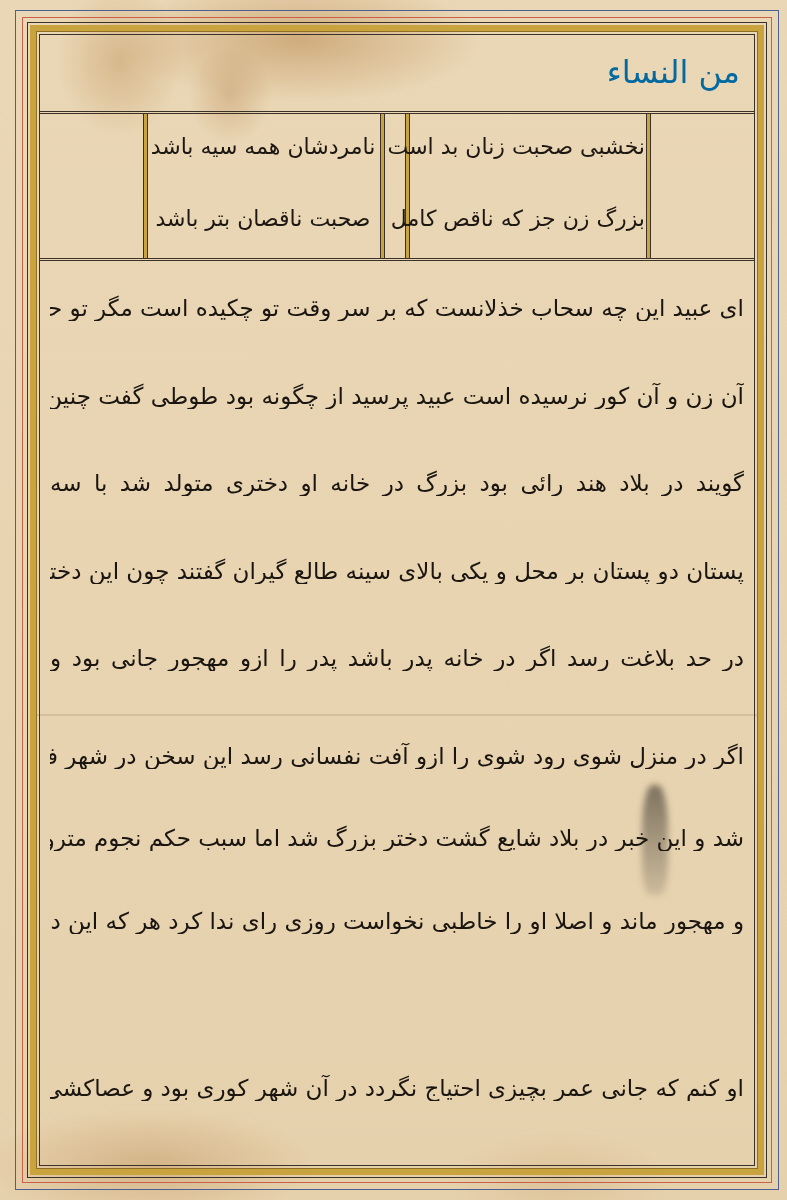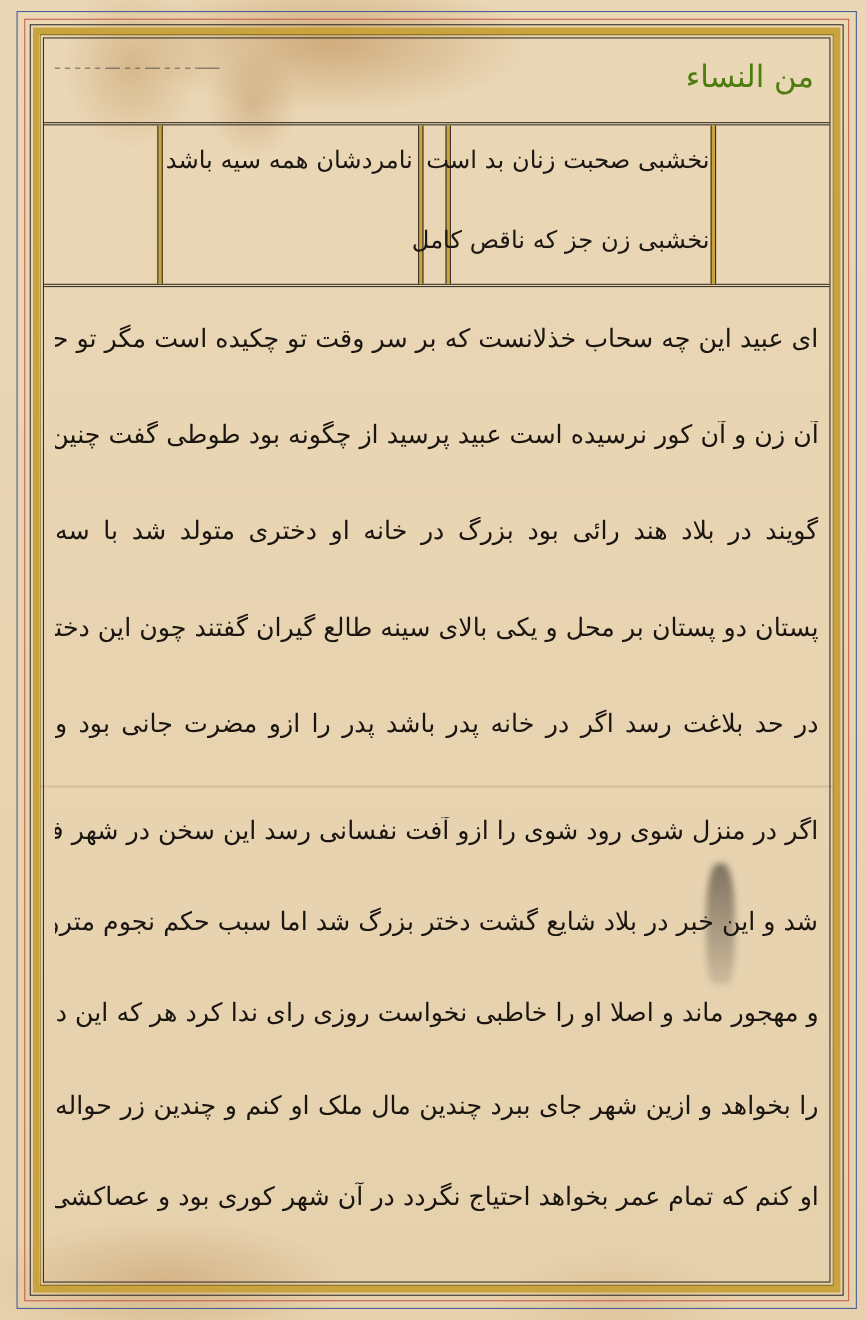--- a/index.html
+++ b/index.html
@@ -37,21 +37,21 @@
   .b-black2 { position:absolute; left:39px; top:34px; right:32px; bottom:34px; border:1px solid #3a3228; }
 
   .content { position:absolute; left:40px; top:35px; right:33px; bottom:35px; }
 
   .heading-row {
     position:absolute; left:0; right:0; top:0; height:76px;
     border-bottom: 3px double #3a3228;
   }
   .heading {
     position:absolute; right:14px; top:18px;
-    font-family: "DejaVu Sans", sans-serif; font-size: 28px; color:#4d7c0f;
+    font-family: "DejaVu Sans", sans-serif; font-size: 32px; color:#0369a1;
     direction: rtl;
   }
   .faded {
     position:absolute; left:10px; top:14px; width:290px;
     font-family: "DejaVu Sans", sans-serif; font-size: 15px; color: rgba(40,40,45,0.45);
     letter-spacing: 3px; direction: rtl; text-align: left;
   }
 
   .verse-panel {
     position:absolute; left:0; right:0; top:79px; height:144px;
@@ -84,47 +84,46 @@
 
 <div class="b-blue"></div>
 <div class="b-red"></div>
 <div class="b-black1"></div>
 <div class="b-gold"></div>
 <div class="b-black2"></div>
 
 <div class="content">
 
   <div class="heading-row">
-    <div class="faded">ـــــ ـ ـ ـ ـــ ـ ـ ـــ ـ ـ ـ ـ ـ</div>
     <div class="heading">من النساء</div>
   </div>
 
   <div class="verse-panel">
 
     <div class="vdiv" style="left:103px;"></div>
     <div class="vdiv" style="left:340px;"></div>
     <div class="vdiv" style="left:365px;"></div>
     <div class="vdiv" style="left:606px;"></div>
 
     <div class="vcol" style="left:369px; width:236px;">
       <div class="hemistich" style="top:20px;margin-left:32px;">نخشبی صحبت زنان بد است</div>
-      <div class="hemistich" style="top:92px;">نخشبی زن جز که ناقص کامل</div>
+      <div class="hemistich" style="top:92px;">بزرگ زن جز که ناقص کامل</div>
     </div>
 
     <div class="vcol" style="left:107px; width:232px;">
       <div class="hemistich" style="top:20px;">نامردشان همه سیه باشد</div>
+      <div class="hemistich" style="top:92px;">صحبت ناقصان بتر باشد</div>
     </div>
   </div>
 
   <div class="prose">
     <div class="prose-line" style="top:30px;">ای عبید این چه سحاب خذلانست که بر سر وقت تو چکیده است مگر تو حکایت</div>
     <div class="prose-line" style="top:205px;">گویند در بلاد هند رائی بود بزرگ در خانه او دختری متولد شد با سه</div>
     <div class="prose-line" style="top:118px;">آن زن و آن کور نرسیده است عبید پرسید از چگونه بود طوطی گفت چنین</div>
     <div class="prose-line" style="top:293px;">پستان دو پستان بر محل و یکی بالای سینه طالع گیران گفتند چون این دختر</div>
-    <div class="prose-line" style="top:380px;">در حد بلاغت رسد اگر در خانه پدر باشد پدر را ازو مضرت جانی بود و</div>
+    <div class="prose-line" style="top:380px;">در حد بلاغت رسد اگر در خانه پدر باشد پدر را ازو مهجور جانی بود و</div>
     <div class="prose-line" style="top:478px;">اگر در منزل شوی رود شوی را ازو آفت نفسانی رسد این سخن در شهر فاش</div>
     <div class="prose-line" style="top:560px;">شد و این خبر در بلاد شایع گشت دختر بزرگ شد اما سبب حکم نجوم متروک</div>
     <div class="prose-line" style="top:643px;">و مهجور ماند و اصلا او را خاطبی نخواست روزی رای ندا کرد هر که این دختر</div>
-    <div class="prose-line" style="top:728px;">را بخواهد و ازین شهر جای ببرد چندین مال ملک او کنم و چندین زر حواله</div>
-    <div class="prose-line" style="top:810px;">او کنم که تمام عمر بخواهد احتیاج نگردد در آن شهر کوری بود و عصاکشی</div>
+    <div class="prose-line" style="top:810px;">او کنم که جانی عمر بچیزی احتیاج نگردد در آن شهر کوری بود و عصاکشی</div>
   </div>
 
 </div>
 
 </body></html>

